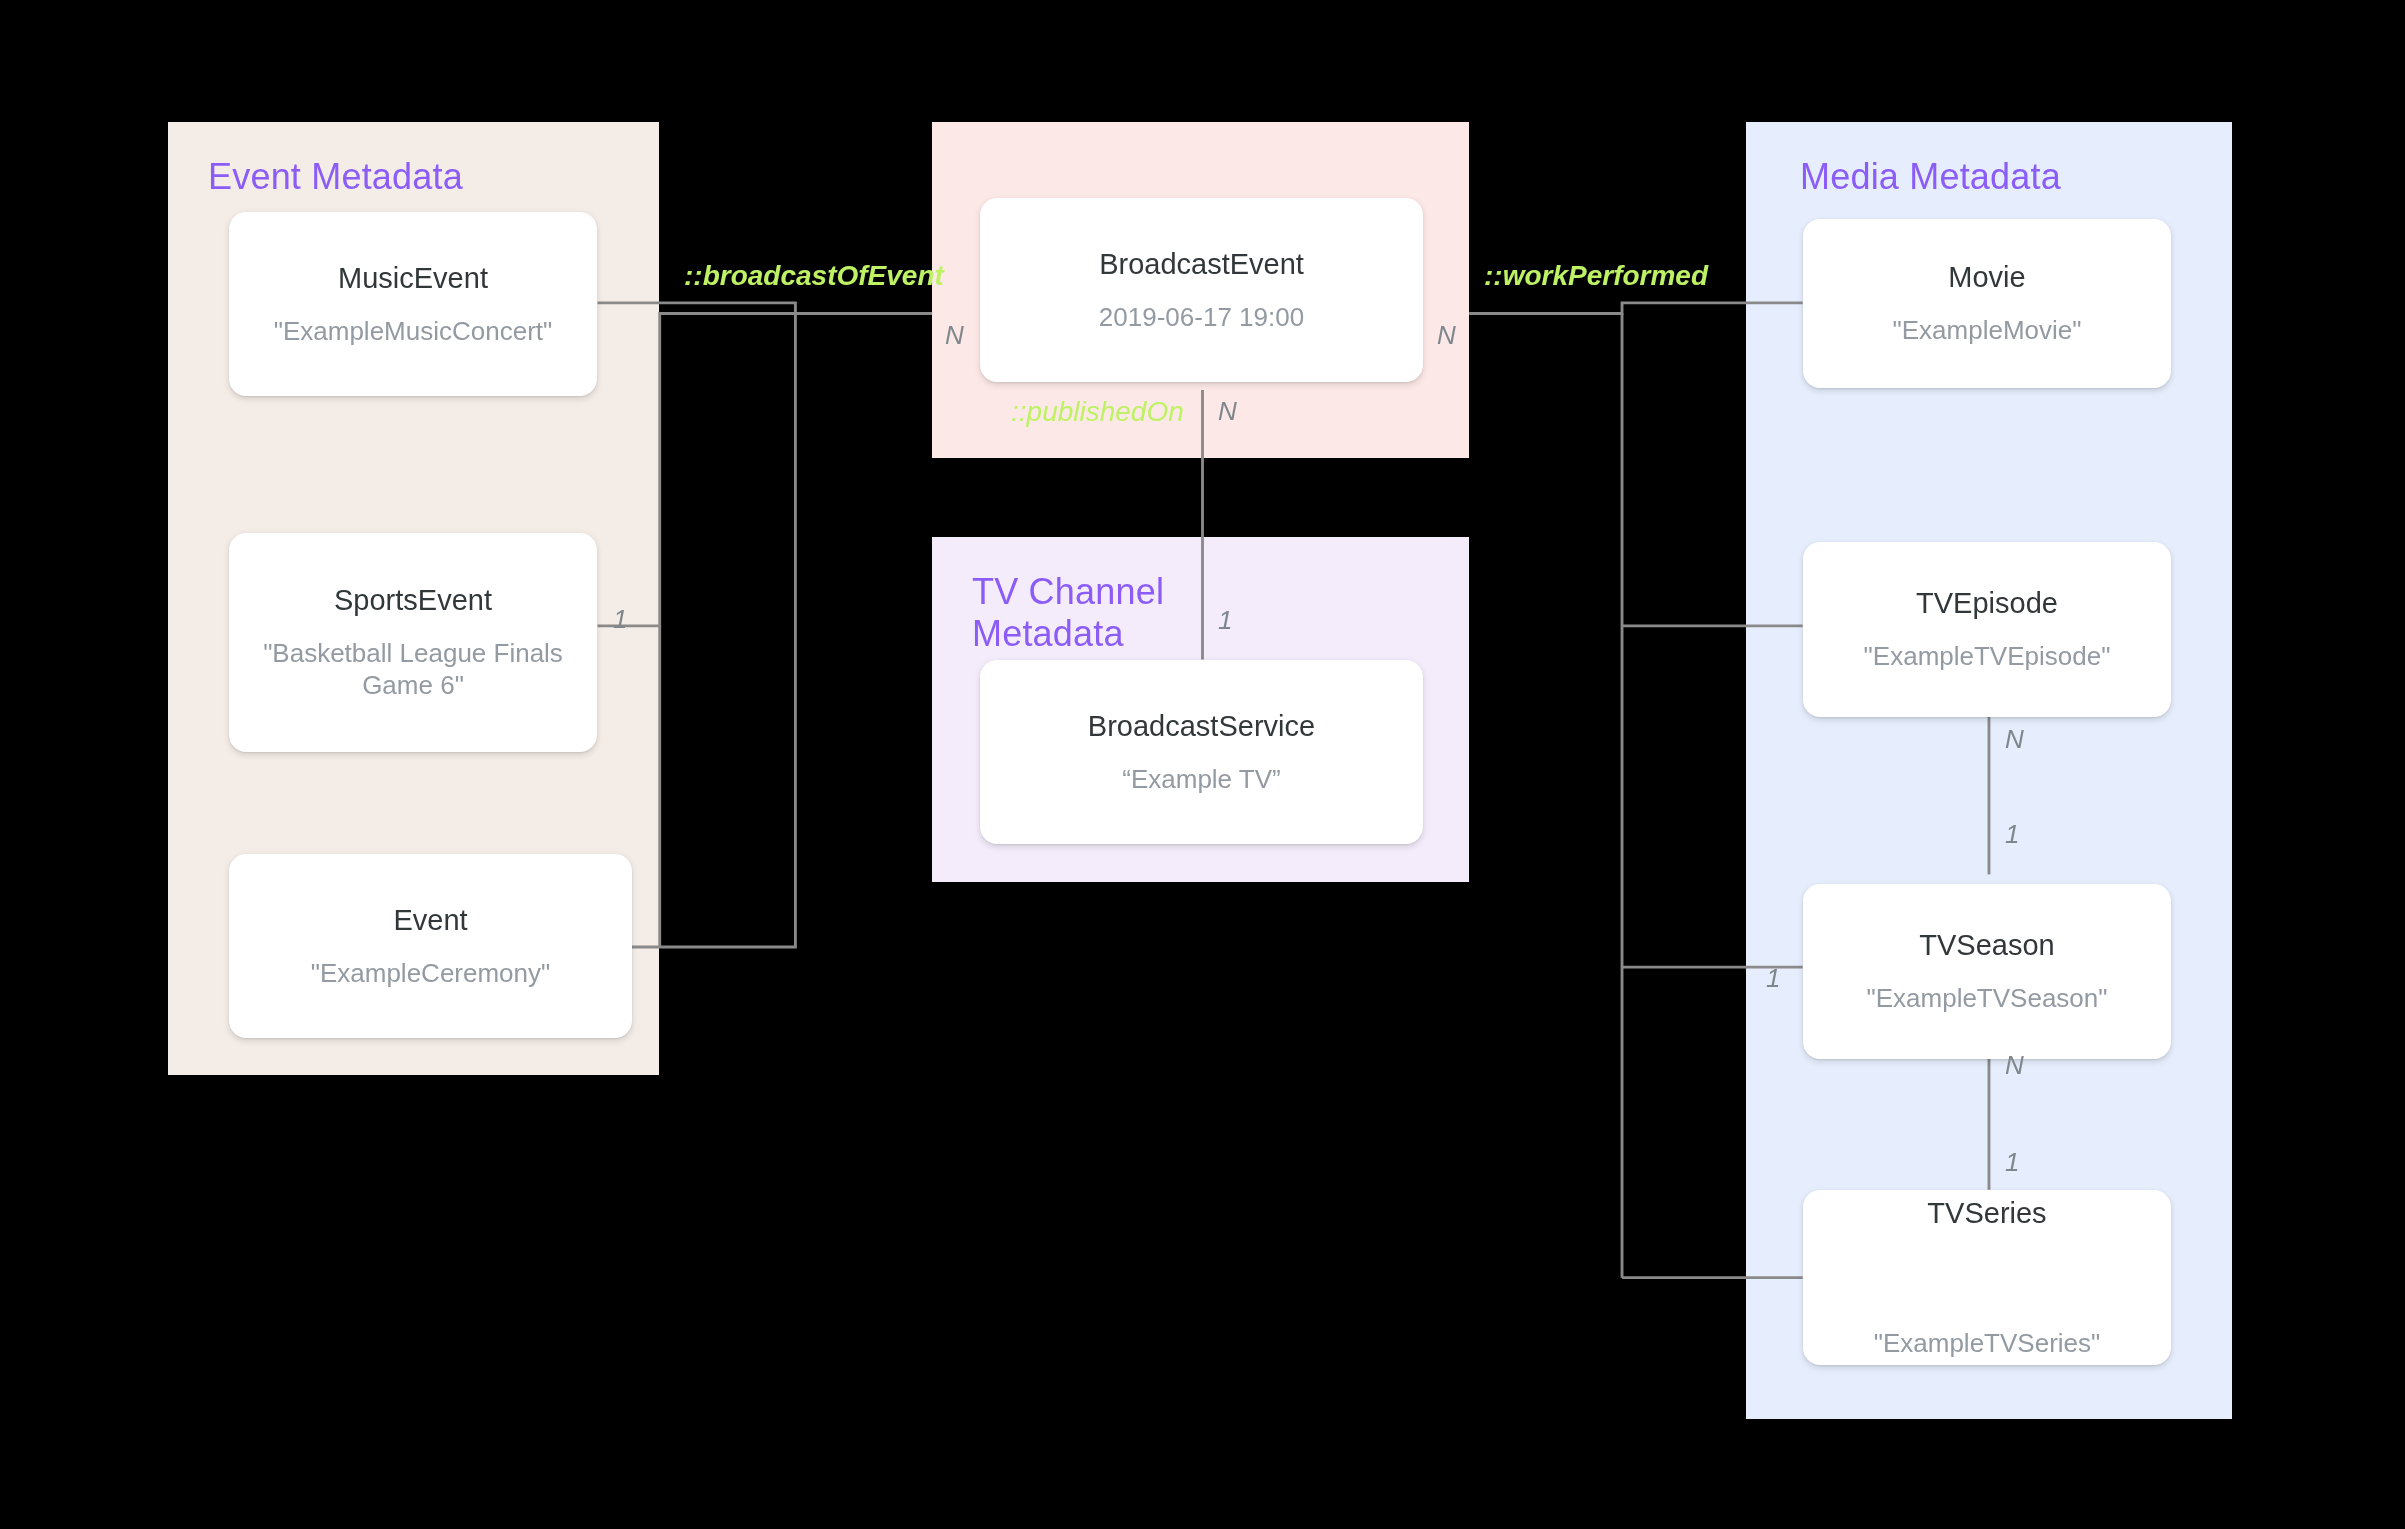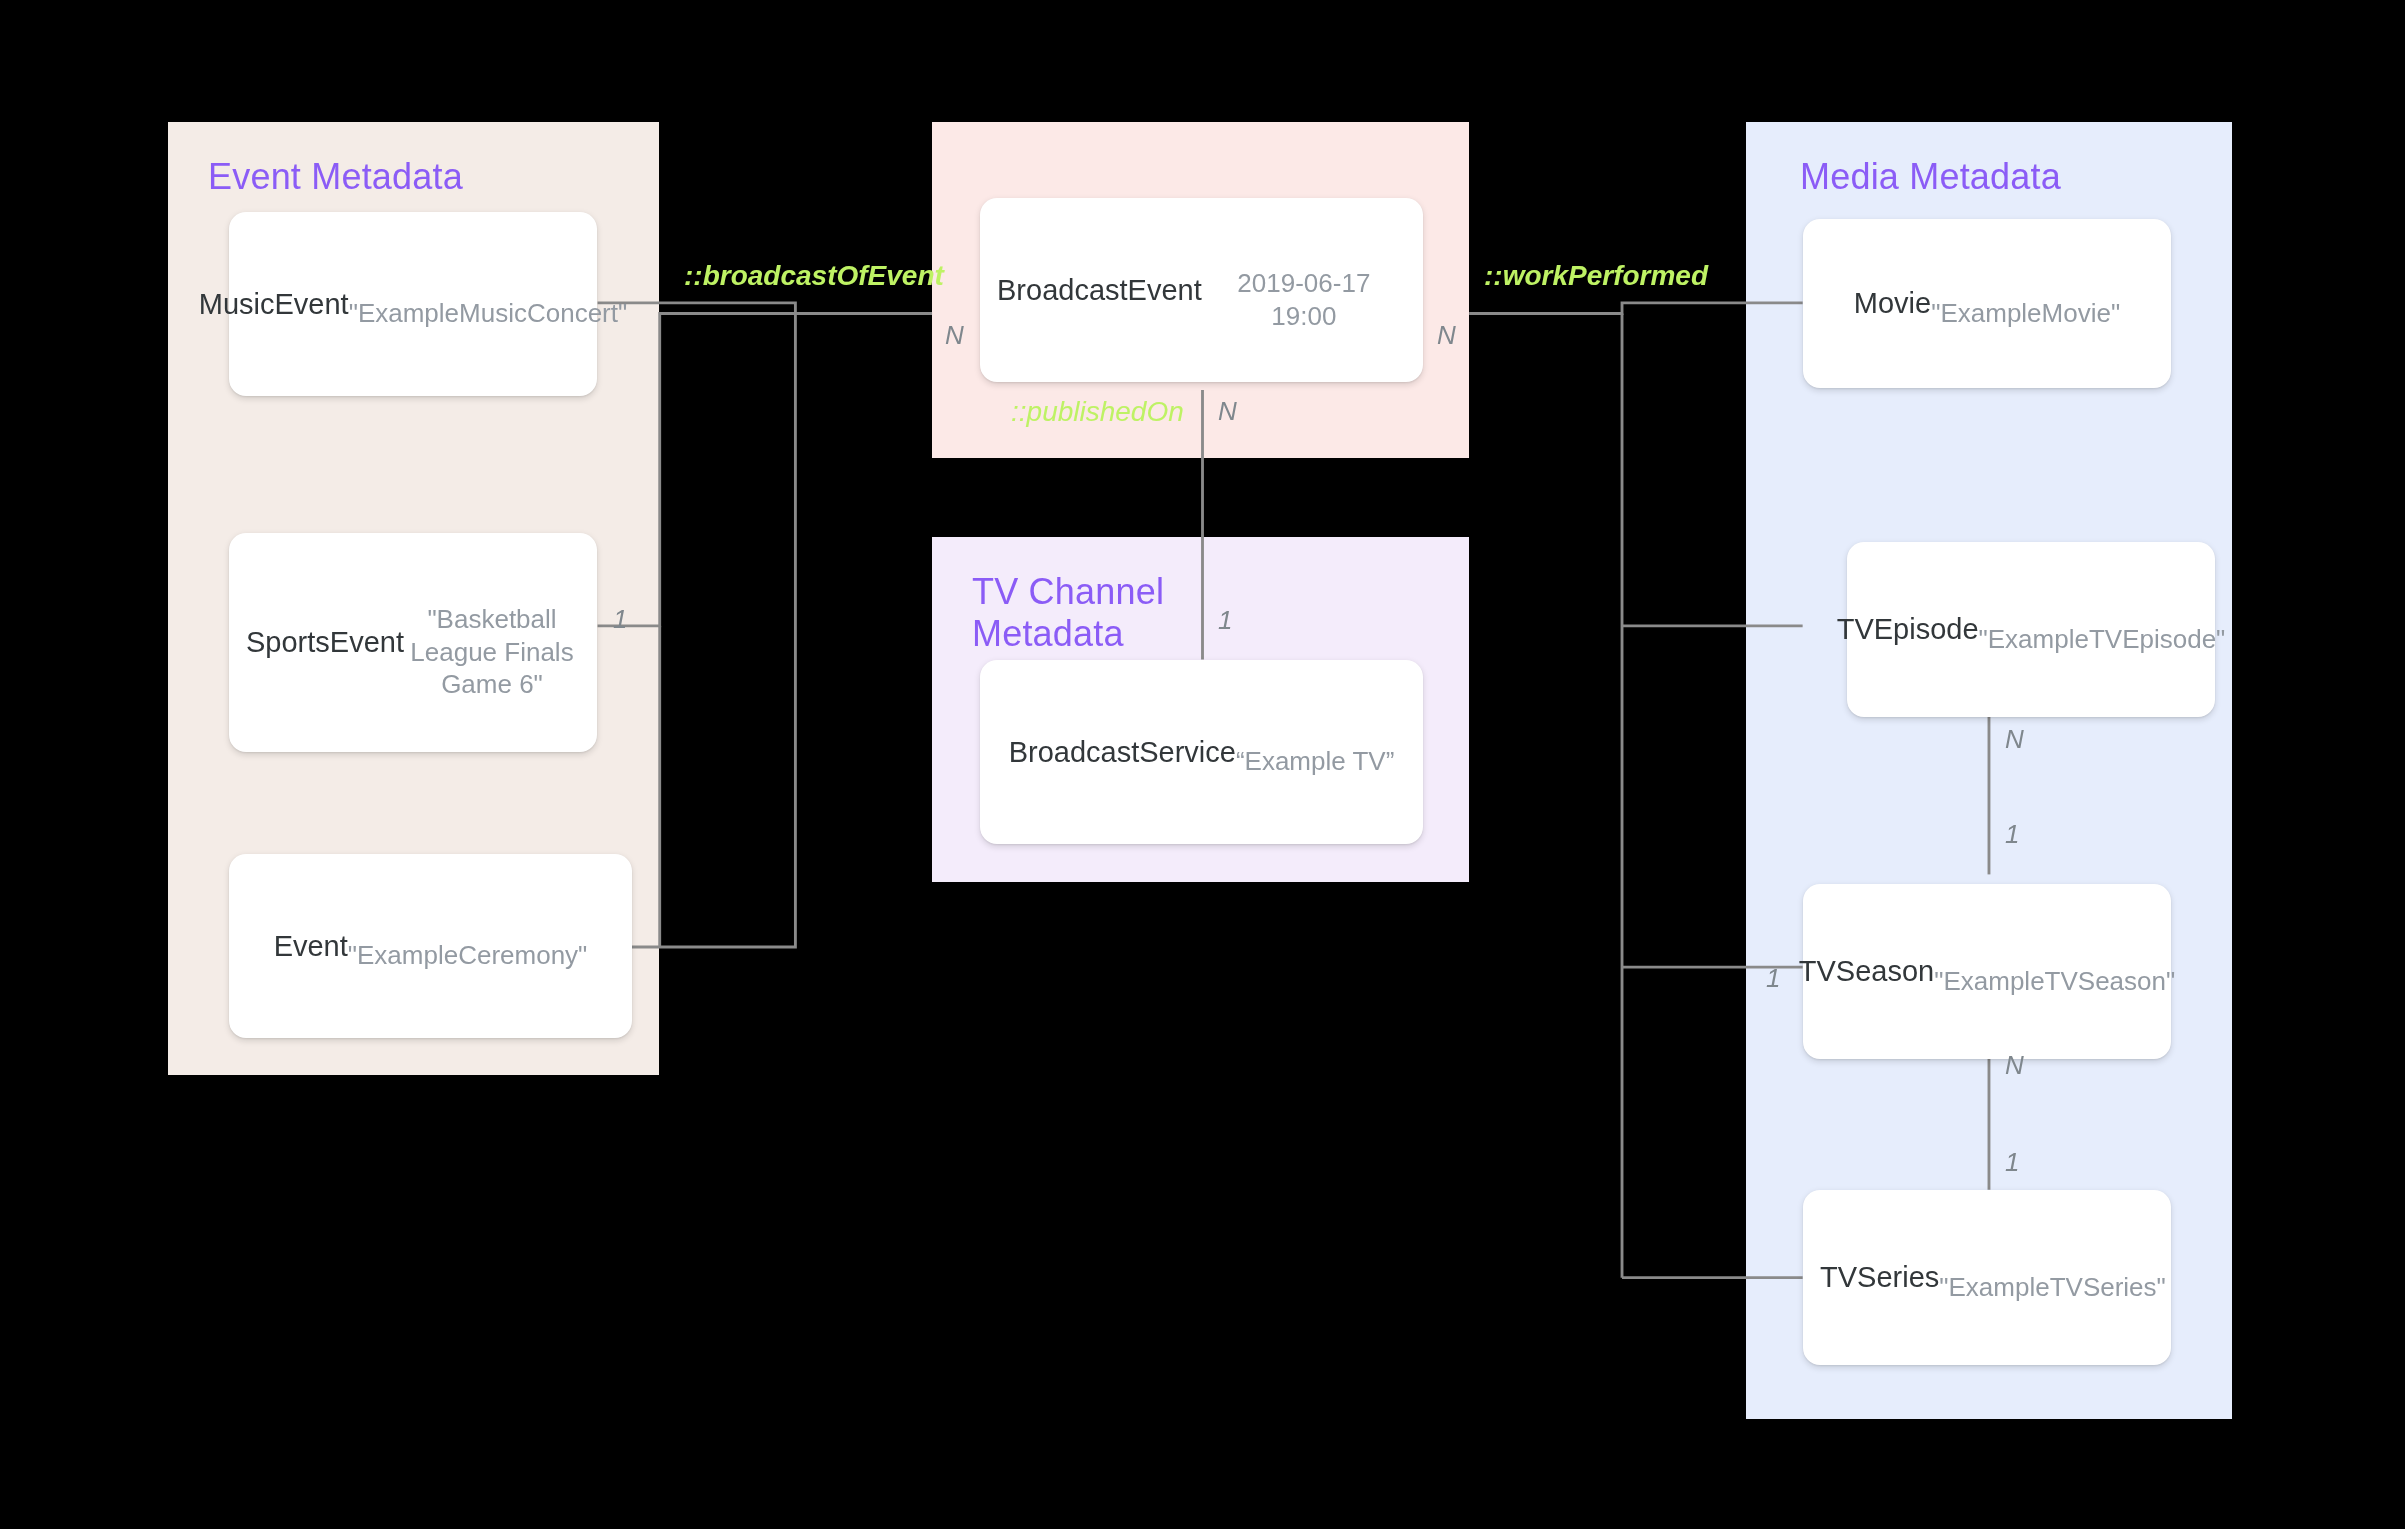--- a/index.html
+++ b/index.html
@@ -38,20 +38,21 @@
   #panel-media   { left:1746px;top:122px;  width:486px;  height:1297px; background:#e6edfc; }
 
   
   .card {
     position: absolute;
     box-sizing: border-box;
     background: #ffffff;
     border-radius: 17px;
     box-shadow: 0 2.9px 6.7px rgba(0,0,0,0.13), 0 1px 1.9px rgba(0,0,0,0.08);
     display: flex;
+    flex-direction: column;
     align-items: center;
     justify-content: center;
     padding: 5.7px 17px;
   }
   .card-title {
     color: #32373a;
     font-size: 29px;
     font-weight: 400;
     line-height: 1.2;
     text-align: center;
@@ -167,21 +168,21 @@
   <div class="card" style="left:980px; top:660px; width:443px; height:184px;">
     <div class="card-title">BroadcastService</div>
     <div class="card-value">“Example TV”</div>
   </div>
 
   <div class="card" style="left:1803px; top:219px; width:368px; height:169px;">
     <div class="card-title">Movie</div>
     <div class="card-value">"ExampleMovie"</div>
   </div>
 
-  <div class="card" style="left:1803px; top:542px; width:368px; height:175px;margin-left:44px;">
+  <div class="card" style="left:1803px; top:542px; width:368px; height:175px;">
     <div class="card-title">TVEpisode</div>
     <div class="card-value">"ExampleTVEpisode"</div>
   </div>
 
   <div class="card" style="left:1803px; top:884px; width:368px; height:175px;">
     <div class="card-title">TVSeason</div>
     <div class="card-value">"ExampleTVSeason"</div>
   </div>
 
   <div class="card" style="left:1803px; top:1190px; width:368px; height:175px;justify-content:space-between;">

